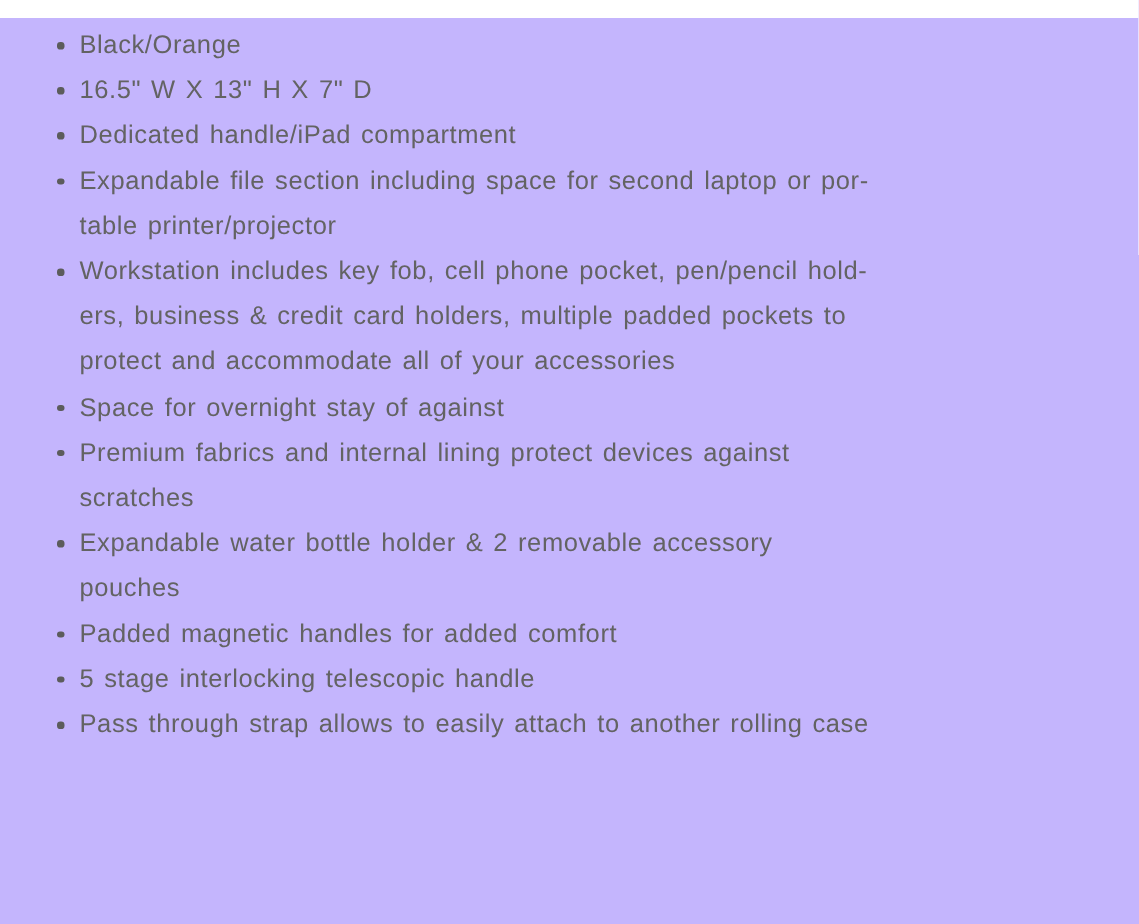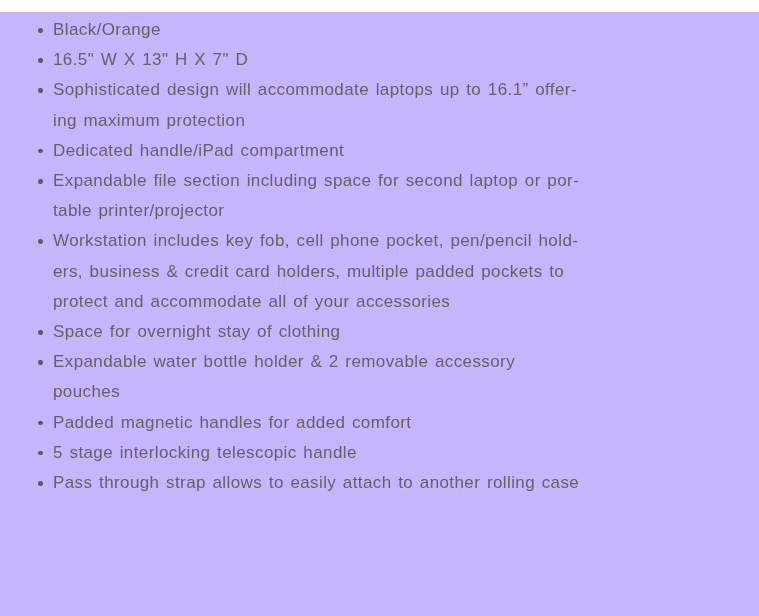--- a/index.html
+++ b/index.html
@@ -44,28 +44,28 @@
     background: #5c5c5c;
   }
 </style>
 </head>
 <body>
 
 <div class="page">
   <ul class="feature-list">
       <li><span class="dot"></span><span class="txt">Black/Orange</span></li>
       <li><span class="dot"></span><span class="txt">16.5" W X 13" H X 7" D</span></li>
-      <li><span class="dot"></span><span class="txt">Sophisticated design will accommodate laptops up to 16.1” offer-
-ing maximum protection</span></li>
       <li><span class="dot"></span><span class="txt">Dedicated handle/iPad compartment</span></li>
       <li><span class="dot"></span><span class="txt">Expandable file section including space for second laptop or por-
 table printer/projector</span></li>
       <li><span class="dot"></span><span class="txt">Workstation includes key fob, cell phone pocket, pen/pencil hold-
 ers, business &amp; credit card holders, multiple padded pockets to
 protect and accommodate all of your accessories</span></li>
-      <li><span class="dot"></span><span class="txt">Space for overnight stay of clothing</span></li>
+      <li><span class="dot"></span><span class="txt">Space for overnight stay of against</span></li>
+      <li><span class="dot"></span><span class="txt">Premium fabrics and internal lining protect devices against
+scratches</span></li>
       <li><span class="dot"></span><span class="txt">Expandable water bottle holder &amp; 2 removable accessory
 pouches</span></li>
       <li><span class="dot"></span><span class="txt">Padded magnetic handles for added comfort</span></li>
       <li><span class="dot"></span><span class="txt">5 stage interlocking telescopic handle</span></li>
       <li><span class="dot"></span><span class="txt">Pass through strap allows to easily attach to another rolling case</span></li>
     </ul>
 </div>
 
 </body></html>

